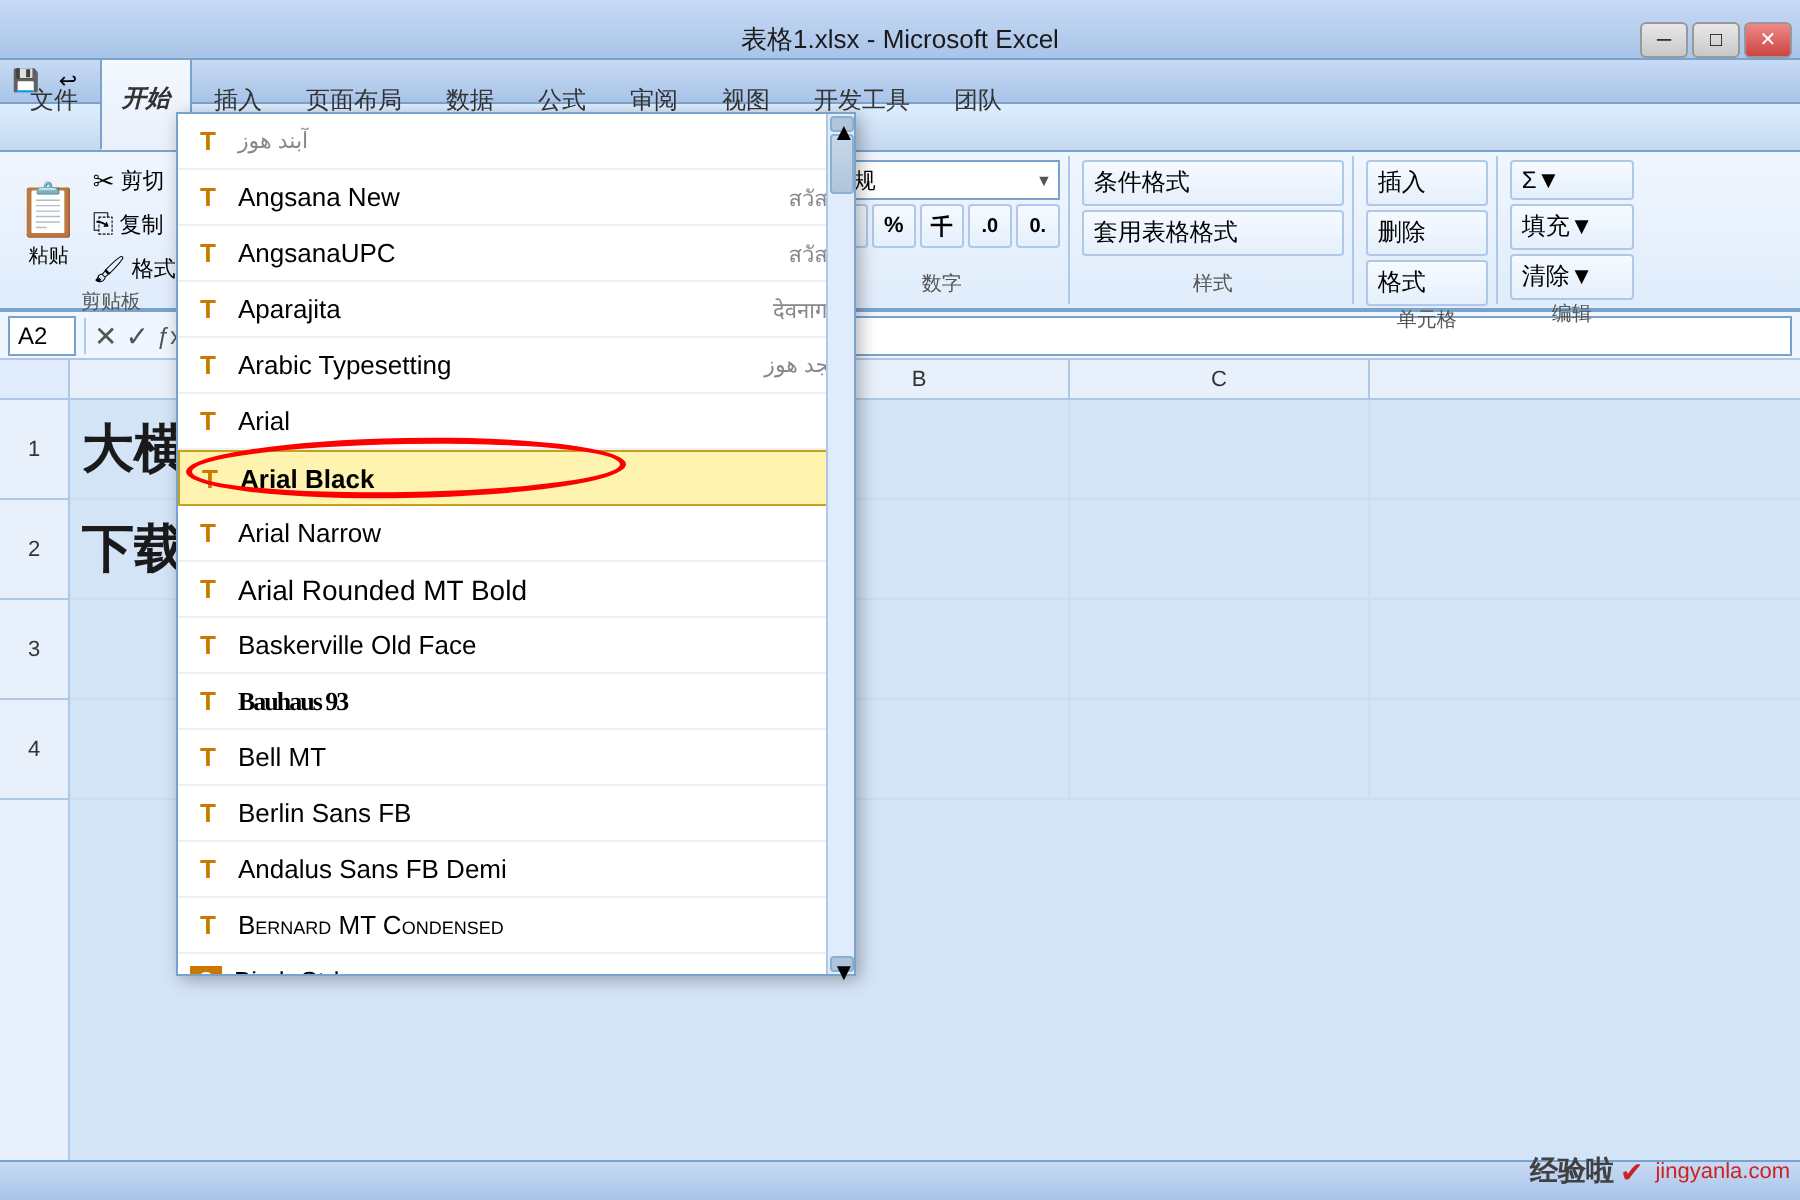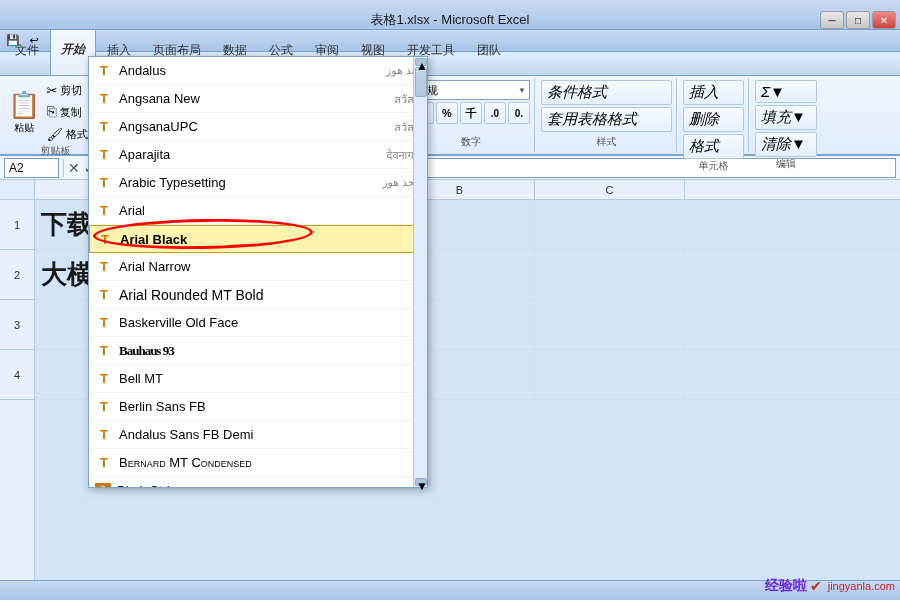--- a/index.html
+++ b/index.html
@@ -133,21 +133,21 @@
     .formula-bar {
       background: #f0f6ff;
       height: 24px;
       display: flex;
       align-items: center;
       border-bottom: 1px solid #b0c8e8;
       padding: 0 4px;
       gap: 4px;
     }
     .cell-ref {
-      width: 55px;
+      width: 34px;
       height: 20px;
       border: 1px solid #7aa3cc;
       background: white;
       padding: 0 4px;
       font-size: 12px;
       display: flex;
       align-items: center;
     }
     .formula-divider {
       width: 1px;
@@ -397,28 +397,27 @@
       right: 0;
       height: 20px;
       background: linear-gradient(to bottom, #c8daf5, #a8c4e8);
       border-top: 1px solid #7aa3cc;
       display: flex;
       align-items: center;
       padding: 0 8px;
       font-size: 11px;
     }
     .style-btn {
-      font-size: 15px;
+      font-size: 12px;
       padding: 2px 5px;
       border: 1px solid #b0c8e8;
       background: linear-gradient(to bottom, #f5faff, #e5f0fc);
       cursor: pointer;
       border-radius: 2px;
       white-space: nowrap;
-      font-style: italic;
     }
     .num-combo {
       display: flex;
       align-items: center;
       border: 1px solid #7aa3cc;
       background: white;
       height: 20px;
       padding: 0 3px;
       margin-bottom: 2px;
       font-size: 11px;
@@ -598,28 +597,28 @@
   <div class="spreadsheet-area">
 
     <div class="col-header-row">
       <div class="col-h col-a">A</div>
       <div class="col-h col-b">B</div>
       <div class="col-h col-c">C</div>
     </div>
 
     <div class="data-row" style="height:50px;">
       <div class="data-cell cell-a">
-        <span class="cell-content-large" style="font-size:26px;">下载</span>
+        <span class="cell-content-large" style="font-size:26px;">大横</span>
       </div>
       <div class="data-cell cell-b"></div>
       <div class="data-cell cell-c"></div>
     </div>
     <div class="data-row" style="height:50px;">
       <div class="data-cell cell-a">
-        <span class="cell-content-large" style="font-size:26px;">大横</span>
+        <span class="cell-content-large" style="font-size:26px;">下载</span>
       </div>
       <div class="data-cell cell-b"></div>
       <div class="data-cell cell-c"></div>
     </div>
     <div class="data-row" style="height:50px;">
       <div class="data-cell cell-a"></div>
       <div class="data-cell cell-b"></div>
       <div class="data-cell cell-c"></div>
     </div>
     <div class="data-row" style="height:50px;">
@@ -632,21 +631,20 @@
 
 <div class="status-bar">
   <span></span>
 </div>
 
 <div class="font-dropdown">
   <div class="font-list">
 
     <div class="font-item">
       <div class="font-icon" style="color:#cc7700;font-weight:bold;font-size:13px;">T</div>
-      <span class="font-name">Andalus</span>
       <span class="font-preview" style="font-size:11px;color:#888;">آبند هوز</span>
     </div>
 
     <div class="font-item">
       <div class="font-icon" style="color:#cc7700;font-weight:bold;font-size:13px;">T</div>
       <span class="font-name">Angsana New</span>
       <span class="font-preview" style="font-size:11px;color:#888;">สวัสดี</span>
     </div>
 
     <div class="font-item">
@@ -738,17 +736,17 @@
   <div style="position:absolute;right:0;top:0;width:14px;height:100%;background:#e0ecfb;border-left:1px solid #b0c8e8;">
     <div style="width:12px;height:8px;background:#b0c4dc;border:1px solid #8ab0cc;margin:1px;border-radius:2px;cursor:pointer;">▲</div>
     <div style="width:12px;height:30px;background:linear-gradient(to bottom,#c8d8ea,#b0c4dc);border:1px solid #8ab0cc;margin:1px;border-radius:2px;"></div>
     <div style="width:12px;height:8px;background:#b0c4dc;border:1px solid #8ab0cc;margin:1px;border-radius:2px;cursor:pointer;position:absolute;bottom:0;">▼</div>
   </div>
 </div>
 
 <div class="red-oval" style="top:219px;left:93px;width:220px;height:30px;border:3px solid red;border-radius:50%;position:absolute;pointer-events:none;z-index:200;transform:rotate(-1deg);"></div>
 
 <div class="watermark">
-  <span style="color:#6d28d9;font-size:14px;font-weight:bold;">经验啦</span>
+  <span style="color:#404040;font-size:14px;font-weight:bold;">经验啦</span>
   <span style="color:#cc2222;font-size:14px;">✔</span>
   <br>
   <span style="color:#cc2222;font-size:11px;">jingyanla.com</span>
 </div>
 
 </body></html>

